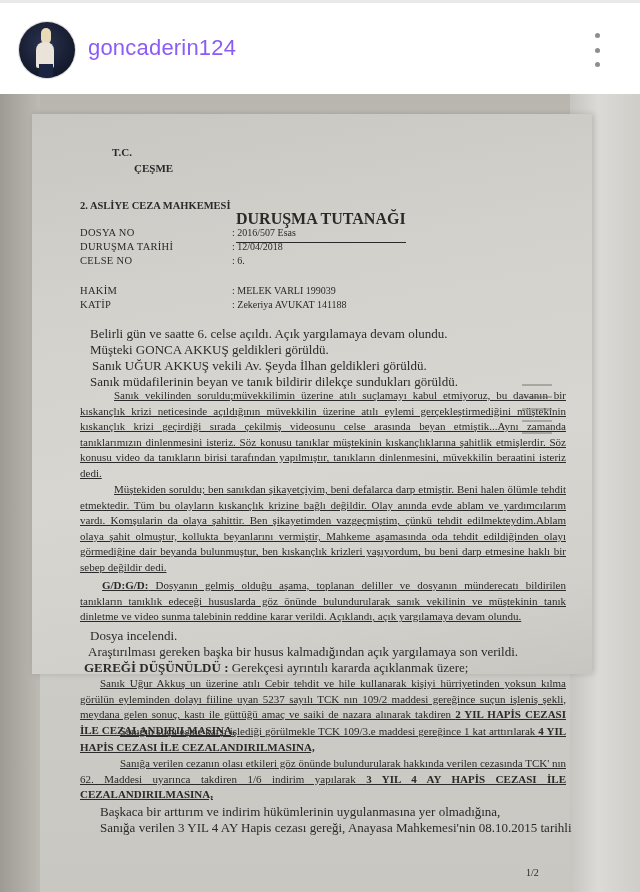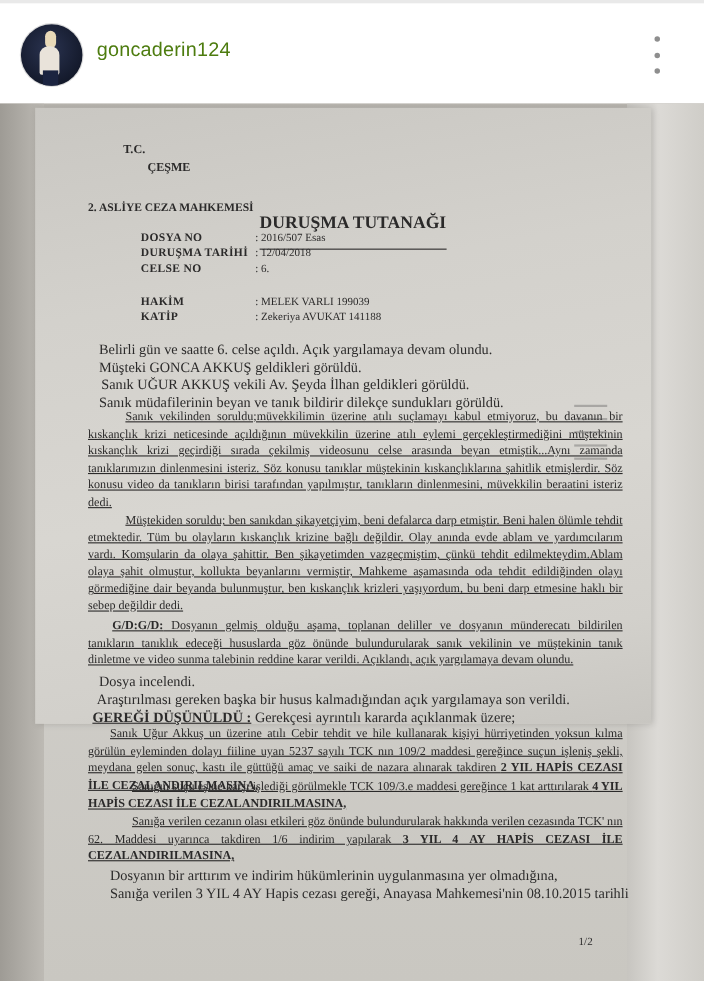--- a/index.html
+++ b/index.html
@@ -29,21 +29,21 @@
   .avatar .fig-body {
     position: absolute; left: 17px; top: 20px; width: 18px; height: 26px;
     border-radius: 8px 8px 2px 2px; background: #e9e3da;
   }
   .avatar .fig-legs {
     position: absolute; left: 20px; top: 42px; width: 14px; height: 16px;
     background: #1b2440;
   }
   .username {
     position: absolute; left: 88px; top: 32px;
-    font-size: 18px; color: #4d7c0f; letter-spacing: 0.2px; text-align: right;
+    font-size: 22px; color: #8b5cf6; letter-spacing: 0.2px; text-align: right;
   }
   .more-btn {
     position: absolute; left: 588px; top: 30px; width: 18px; height: 34px;
     display: flex; flex-direction: column; align-items: center; justify-content: space-between;
     cursor: pointer;
   }
   .more-btn span { width: 5px; height: 5px; border-radius: 50%; background: #8e8e8e; display: block; }
 
   .photo {
     position: absolute; left: 0; top: 94px; width: 640px; height: 798px;
@@ -52,46 +52,46 @@
   }
   .photo .edge-left {
     position: absolute; left: 0; top: 0; width: 40px; height: 798px;
     background: linear-gradient(90deg, #9e9b95 0%, #bdbab4 100%);
   }
   .photo .edge-right {
     position: absolute; right: 0; top: 0; width: 70px; height: 798px;
     background: linear-gradient(90deg, #c7c5c0 0%, #dcdad6 40%, #cfcdc8 100%);
   }
   .paper {
-    position: absolute; left: 32px; top: 4px; width: 560px; height: 560px;
+    position: absolute; left: 32px; top: 20px; width: 560px; height: 560px;
     background: linear-gradient(170deg, #c9c7c2 0%, #d3d1cc 30%, #d8d6d1 60%, #d2d0cb 85%, #c8c6c1 100%);
     box-shadow: 2px 0 6px rgba(0,0,0,0.15);
   }
   .doc {
     position: absolute; left: 0; top: 0; width: 560px;
     font-family: "Liberation Serif", serif;
     color: #2b2a2a;
   }
   .tc { position: absolute; left: 80px; top: 32px; font-size: 11px; font-weight: bold; }
   .city { position: absolute; left: 72px; top: 48px; font-size: 11px; font-weight: bold; margin-left: 30px; }
   .court { position: absolute; left: 48px; top: 62px; font-size: 10.5px; font-weight: bold; margin-top: 24px; }
   .doc-title {
     position: absolute; left: 204px; top: 96px; font-size: 16px; font-weight: bold;
     border-bottom: 1px solid #2b2a2a; padding-bottom: 14px;
   }
-  .field { position: absolute; left: 48px; font-size: 10.5px; font-weight: bold; letter-spacing: 0.3px; margin-left: 48px; }
+  .field { position: absolute; left: 48px; font-size: 10.5px; font-weight: normal; letter-spacing: 0.3px; }
   .field-val { position: absolute; left: 200px; font-size: 10px; }
   .para {
     position: absolute; left: 48px; width: 486px;
     font-size: 11px; line-height: 15.6px; text-align: justify; text-decoration: underline;
   }
   .para .indent { display: inline-block; width: 34px; }
   .line { position: absolute; font-size: 13px; white-space: nowrap; }
   .b { font-weight: bold; }
-  .u { text-decoration: underline; }
+  .u { }
   .page-num { position: absolute; left: 494px; top: 753px; font-size: 10px; }
   .smudge {
     position: absolute; right: 40px; width: 30px; height: 2px; background: rgba(80,80,80,0.35);
   }
 </style>
 </head>
 <body>
 
 <div class="header">
   <div class="avatar">
@@ -142,21 +142,21 @@
       <div class="line" style="left:58px;top:514px">Dosya incelendi.</div>
       <div class="line" style="left:56px;top:530px">Araştırılması gereken başka bir husus kalmadığından açık yargılamaya son verildi.</div>
       <div class="line" style="left:52px;top:546px"><span class="b u">GEREĞİ DÜŞÜNÜLDÜ :</span><span> Gerekçesi ayrıntılı kararda açıklanmak üzere;</span></div>
 
       <div class="para" style="top:562px"><span class="indent" style="width:20px"></span><span>Sanık Uğur Akkuş un üzerine atılı Cebir tehdit ve hile kullanarak kişiyi hürriyetinden yoksun kılma görülün eyleminden dolayı fiiline uyan 5237 sayılı TCK nın 109/2 maddesi gereğince suçun işleniş şekli, meydana gelen sonuç, kastı ile güttüğü amaç ve saiki de nazara alınarak takdiren </span><span class="b">2 YIL HAPİS CEZASI İLE CEZALANDIRILMASINA,</span></div>
 
       <div class="para" style="top:610px"><span class="indent" style="width:40px"></span><span>Sanığın suçu eşine karşı işlediği görülmekle TCK 109/3.e maddesi gereğince 1 kat arttırılarak </span><span class="b">4 YIL HAPİS CEZASI İLE CEZALANDIRILMASINA,</span></div>
 
       <div class="para" style="top:642px"><span class="indent" style="width:40px"></span><span>Sanığa verilen cezanın olası etkileri göz önünde bulundurularak hakkında verilen cezasında TCK' nın 62. Maddesi uyarınca takdiren 1/6 indirim yapılarak </span><span class="b">3 YIL 4 AY HAPİS CEZASI İLE CEZALANDIRILMASINA,</span></div>
 
-      <div class="line" style="left:68px;top:690px">Dosyanın bir arttırım ve indirim hükümlerinin uygulanmasına yer olmadığına,</div>
+      <div class="line" style="left:68px;top:690px">Başkaca bir arttırım ve indirim hükümlerinin uygulanmasına yer olmadığına,</div>
       <div class="line" style="left:68px;top:706px">Sanığa verilen 3 YIL 4 AY  Hapis cezası gereği, Anayasa Mahkemesi'nin 08.10.2015 tarihli</div>
 
       <div class="page-num">1/2</div>
     </div>
     <div class="smudge" style="top:270px"></div>
     <div class="smudge" style="top:282px"></div>
     <div class="smudge" style="top:294px"></div>
     <div class="smudge" style="top:306px"></div>
     <div class="smudge" style="top:318px"></div>
   </div>

